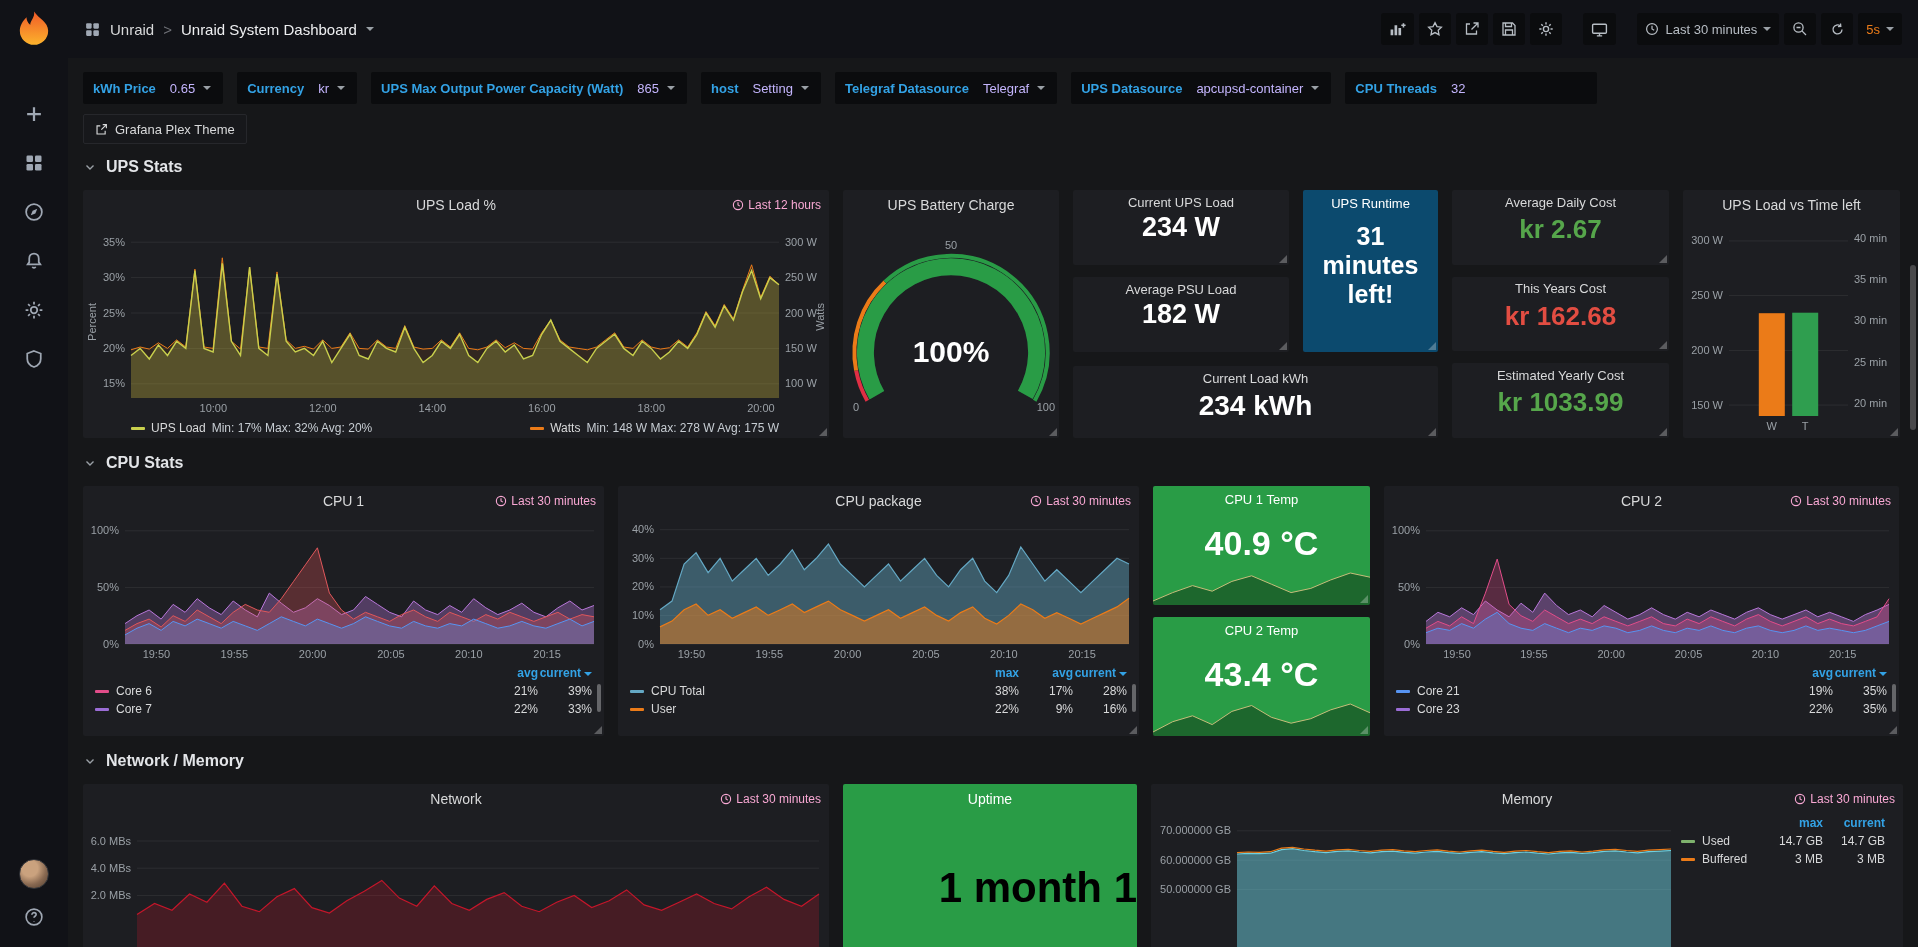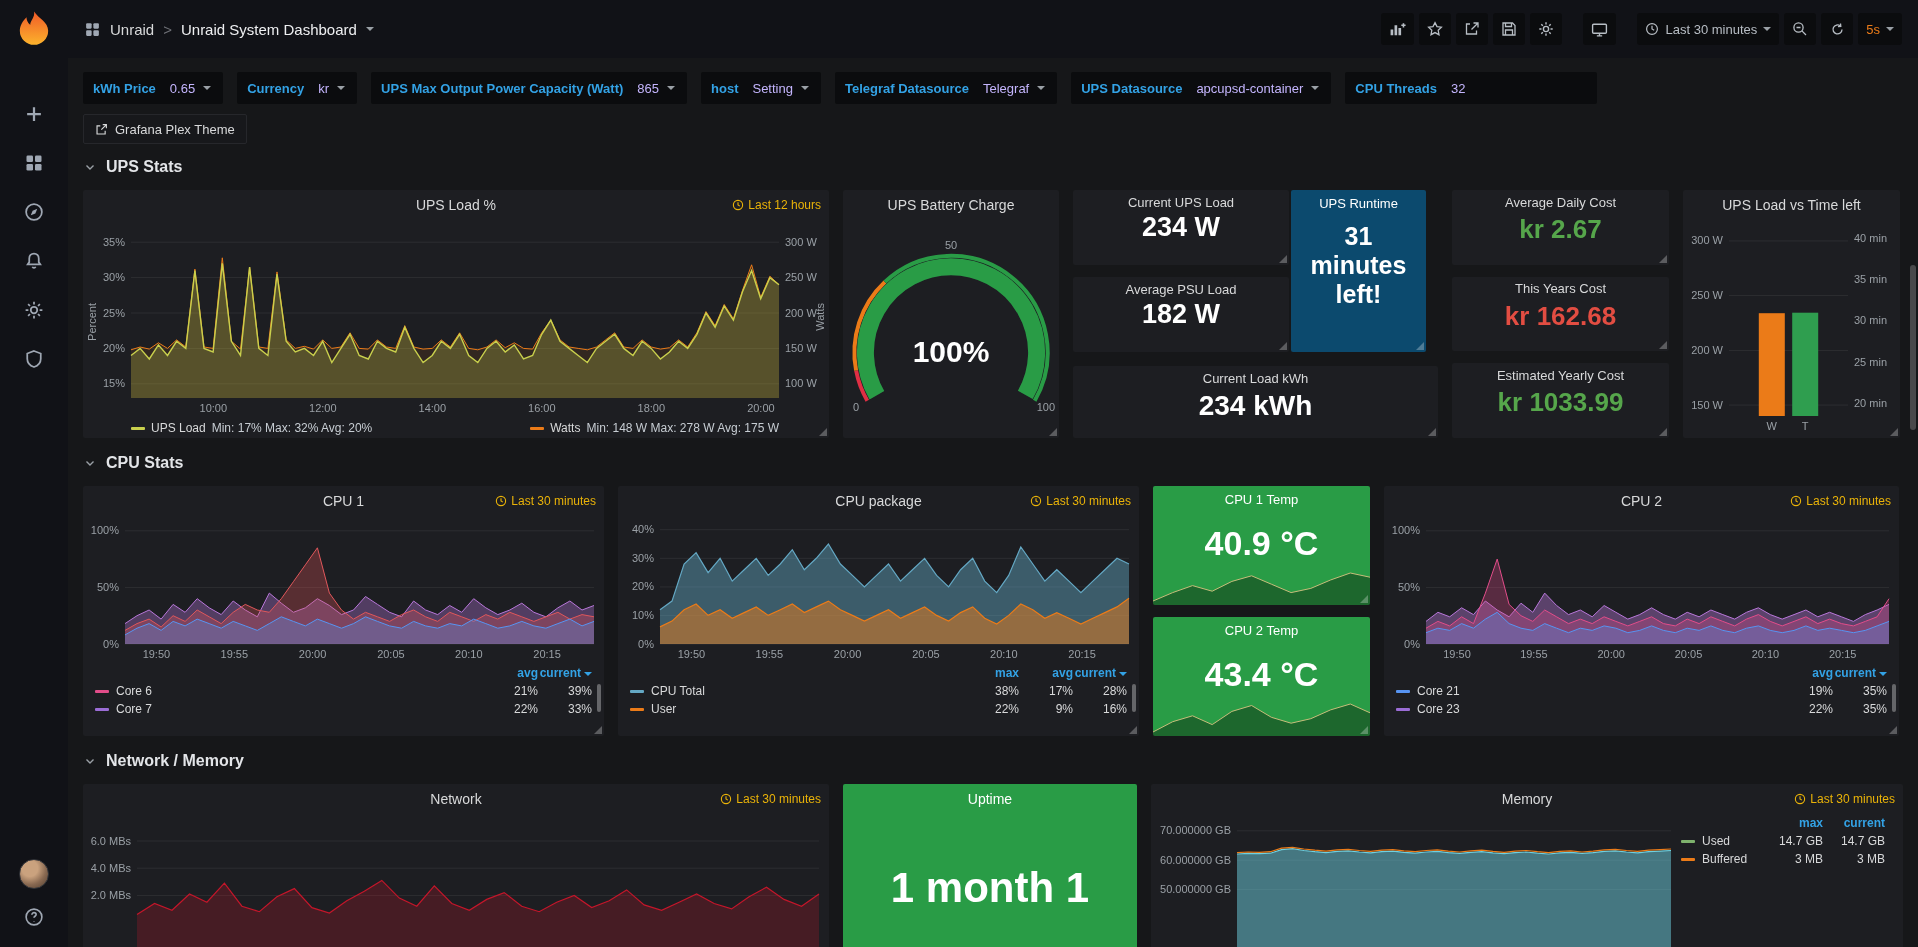--- a/index.html
+++ b/index.html
@@ -46,21 +46,21 @@
 .ups-row>.panel{height:248px}
 .cpu-row{height:250px;margin-bottom:16px}
 .cpu-row>.panel{height:250px}
 .net-row>.panel{height:250px}
 
 .panel{position:relative;background:#1d1e22;border-radius:2px}
 .panel.green{background:#299c46}
 .panel-header{height:30px;display:flex;align-items:center;justify-content:center;position:relative;cursor:pointer}
 .panel-title{font-size:14px;color:#d8d9da;font-weight:500}
 .panel.green .panel-title{color:#fff}
-.time-label{position:absolute;right:8px;top:8px;display:flex;align-items:center;gap:4px;color:#eab308;
+.time-label{position:absolute;right:8px;top:8px;display:flex;align-items:center;gap:4px;color:#f9a8d4;
   font-size:12px;cursor:pointer}
 .panel-body{position:absolute;top:30px;left:0;right:0;bottom:0}
 .rsz{position:absolute;right:2px;bottom:2px;width:0;height:0;border-left:8px solid transparent;
   border-bottom:8px solid rgba(255,255,255,0.28);cursor:nwse-resize;z-index:3}
 .stat-value{display:flex;align-items:center;justify-content:center;font-weight:bold;color:#fff}
 .yax{position:absolute;top:38%;font-size:11px;color:#9aa0a6;writing-mode:vertical-rl;transform:rotate(180deg);z-index:2}
 .ups-legend{position:absolute;left:48px;right:50px;bottom:3px;display:flex;justify-content:space-between;
   font-size:12px;color:#d8d9da}
 .leg-item{display:flex;align-items:center;cursor:pointer;white-space:nowrap}
 .leg-dash{display:inline-block;width:14px;height:3px;margin-right:6px;border-radius:1px}
@@ -74,21 +74,21 @@
 .leg-name{color:#d8d9da;display:flex;align-items:center;cursor:pointer;white-space:nowrap}
 .dash{display:inline-block;width:14px;height:3px;margin-right:7px;border-radius:1px}
 .scaret{display:inline-block;margin-left:3px;border-left:4px solid transparent;border-right:4px solid transparent;
   border-top:4px solid #33a2e5;vertical-align:middle}
 .leg-sb{position:absolute;right:3px;top:168px;width:4px;height:28px;background:rgba(255,255,255,0.32);border-radius:2px;cursor:pointer}
 .temp-value{margin-top:12px;font-size:34px;font-weight:bold;color:#fff;text-align:center}
 .temp-spark{position:absolute;left:0;right:0;bottom:0;height:38px}
 .gauge-box{position:absolute;inset:4px 0 0 0}
 .bars-box{position:absolute;inset:2px 0 4px 0}
 .runtime-value{margin-top:6px;padding:0 10px;font-size:25px;line-height:1.15;font-weight:bold;color:#fff;text-align:center}
-.uptime-value{margin-top:50px;text-align:center;font-size:42px;font-weight:bold;color:#ffffff}
+.uptime-value{margin-top:50px;text-align:right;font-size:42px;font-weight:bold;color:#000000}
 .mem-body{position:absolute;inset:30px 0 0 0;display:flex}
 .mem-chart{width:530px;height:160px}
 .mem-leg{width:216px;padding:2px 12px 0 0;position:relative}
 .net-chart{position:absolute;top:0;left:0;right:0;height:160px}
 .sb-thumb{position:fixed;right:2px;top:265px;width:6px;height:165px;background:rgba(255,255,255,0.22);
   border-radius:3px;z-index:20;cursor:pointer}
 .subcol{display:flex;flex-direction:column;gap:12px;width:216px}
 .cost-col{width:217px;display:flex;flex-direction:column;gap:12px}
 .cost-col .panel{flex:1}
 .temps-col{width:217px;display:flex;flex-direction:column;gap:12px}
@@ -386,21 +386,21 @@
               <text x="108.0" y="24.8" text-anchor="middle">50</text>
               <text x="202.9" y="187.2" text-anchor="middle">100</text>
               <text x="108" y="138.4" text-anchor="middle" class="gauge-val">100%</text>
             </svg>
           </div>
       </div>
       <span class="rsz"></span>
     </div>
 
     <div style="width:365px">
-      <div style="display:flex;gap:2px;height:162px">
+      <div style="display:flex;gap:14px;height:162px">
         <div class="subcol">
           <div class="panel" style="flex:1">
             <div class="panel-header" style="height:24px">
                 <span class="panel-title" style="font-size:13px">Current UPS Load</span>
               </div>
             <div class="stat-value" style="font-size:27px;margin-top:-2px">234 W</div>
             <span class="rsz"></span>
           </div>
           <div class="panel" style="flex:1">
             <div class="panel-header" style="height:24px">

